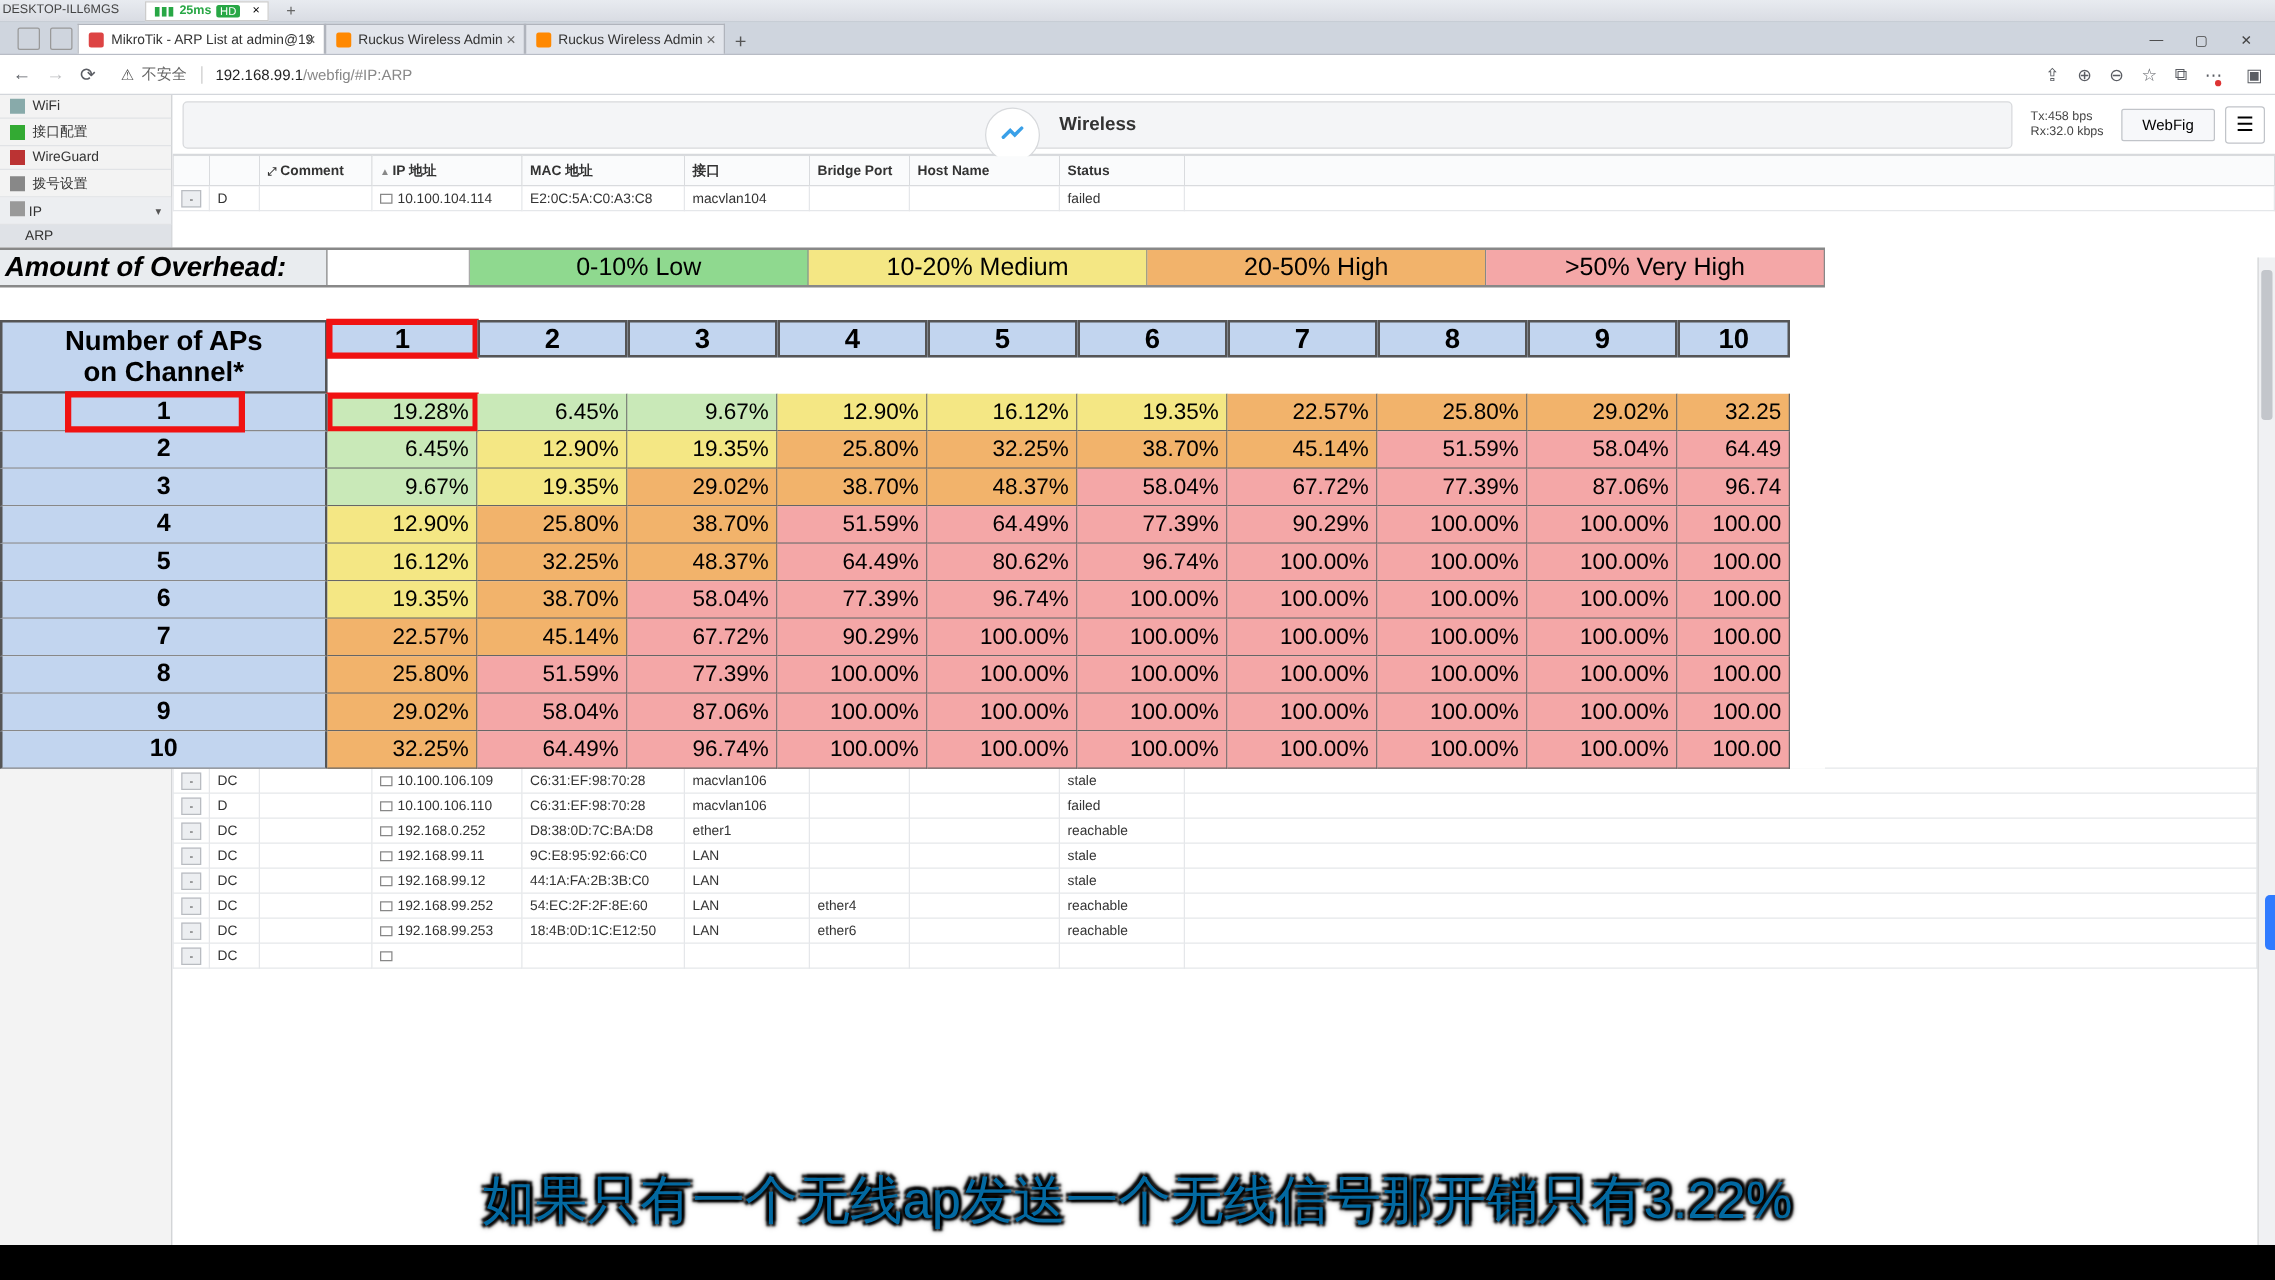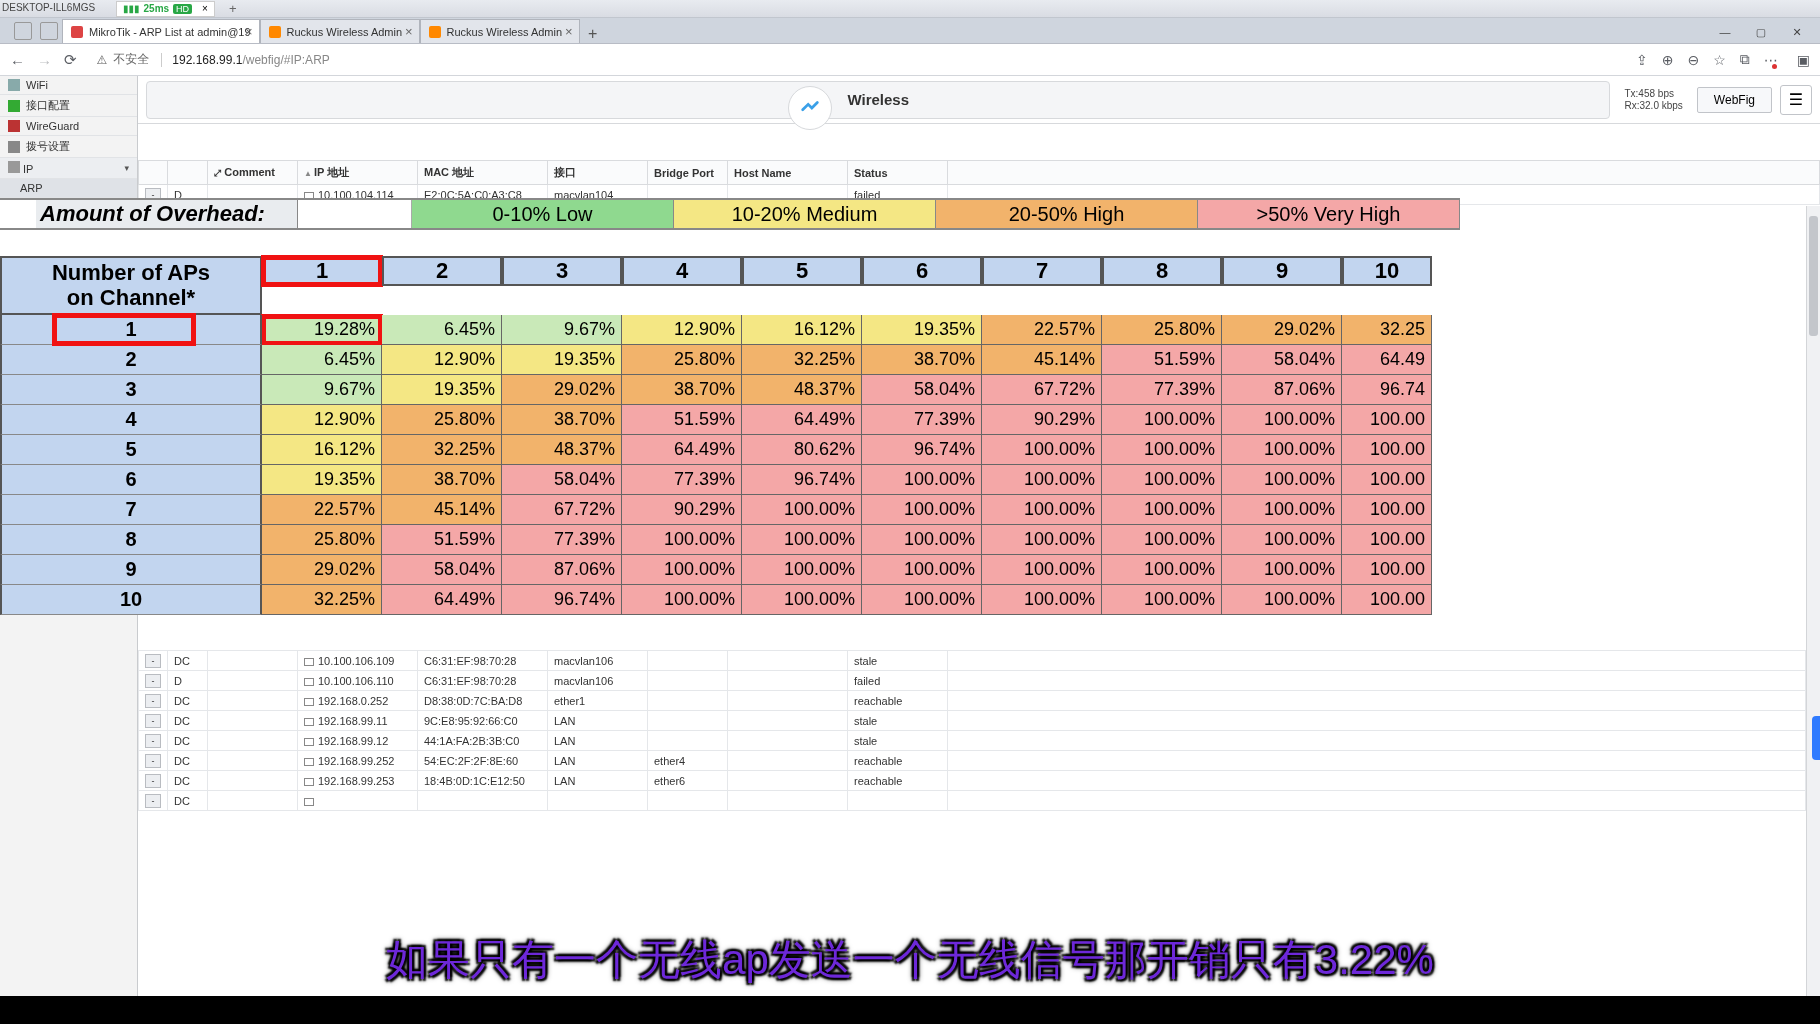--- a/index.html
+++ b/index.html
@@ -53,33 +53,33 @@
   .title-pill .logo{ position:absolute; left:50%; transform:translateX(-90px); width:44px; height:44px; background:#fff; border:1px solid #d7d9dc; border-radius:50%; display:flex; align-items:center; justify-content:center; top:4px;}
   .title-pill .logo svg{ width:22px; height:22px;}
   .title-pill .mt{ font-weight:bold; font-size:15px; color:#333;}
   .txrx { font-size:10px; color:#444; line-height:1.2; margin:0 6px;}
   .webfig-btn { border:1px solid #c1c4c9; background:#f7f8fa; padding:5px 16px; font-size:12px; border-radius:2px;}
   .menu-btn { width:32px; height:30px; border:1px solid #c1c4c9; border-radius:3px; display:flex; align-items:center; justify-content:center;}
   
   .arp-label { text-align:right; font-size:14px; font-weight:bold; color:#222; padding:4px 10px 2px 0;}
   
   
-  .arp-grid { width:100%; border-collapse:collapse; font-size:11px; color:#333;margin-top:36px;}
+  .arp-grid { width:100%; border-collapse:collapse; font-size:11px; color:#333;}
   .arp-grid th { text-align:left; font-weight:bold; padding:4px 6px; border:1px solid #d9dbde; background:#fafbfc; position:relative;}
   .arp-grid th.sortable::before{ content:"▲"; font-size:8px; margin-right:2px; color:#888;}
   .arp-grid td { padding:2px 6px; border:1px solid #e5e7ea; height:20px;}
   .row-btn { width:16px; height:14px; border:1px solid #b9bcc1; background:#eceef1; font-size:9px; display:inline-flex; align-items:center; justify-content:center;}
   .ip-ico{ display:inline-block; width:10px; height:8px; border:1px solid #888; margin-right:4px; vertical-align:middle;}
   
   
   .edge-tab{ position:absolute; right:0; top:640px; width:8px; height:44px; background:#2f7bff; border-radius:4px 0 0 4px;}
   
   
   .overlay-chart { position:absolute; left:0; top:198px; right:360px; background:#fff; font-family: Georgia, 'Times New Roman', serif;}
-  .overhead-row{ display:flex; height:32px; border-top:2px solid #888; border-bottom:2px solid #888;padding-left:36px;}
+  .overhead-row{ display:flex; height:32px; border-top:2px solid #888; border-bottom:2px solid #888;}
   .overhead-label{ width:262px; background:#e9ecef; font-size:22px; font-weight:bold; font-style:italic; display:flex; align-items:center; padding-left:4px; border-right:1px solid #888;}
   .oh-gap{ width:114px; border-right:1px solid #aaa;}
   .oh-cell{ flex:1; display:flex; align-items:center; justify-content:center; font-size:20px; border-right:1px solid #888;}
   .oh-low{ background:#8fd98f;} .oh-med{ background:#f4e784;} .oh-high{ background:#f2b36b;} .oh-vhigh{ background:#f4a7a7;}
   
   .matrix-wrap{ margin-top:26px;}
   .matrix-hdr{ display:flex;}
   .aps-hdr{ width:262px; background:#c2d5ef; border:2px solid #555; text-align:center; font-size:22px; font-weight:bold; padding:2px 4px; line-height:1.15;}
   .ssids-title-row{ flex:1; display:flex; flex-direction:column;}
   .ssids-title{ text-align:center; font-size:22px; font-weight:bold; text-decoration:underline; padding:2px 0;}
@@ -88,21 +88,21 @@
   .num-head:nth-child(10){ flex:0 0 90px;}
   .hl-red{ outline:5px solid #f01212; outline-offset:-4px;}
   
   .mrow{ display:flex; height:30px;}
   .mrow .rh{ width:262px; background:#c2d5ef; border-left:2px solid #555; border-right:2px solid #555; border-bottom:1px solid #888; display:flex; align-items:center; justify-content:center; font-size:20px; font-weight:bold;}
   .mrow .cell{ flex:0 0 120px; border-right:1px solid #666; border-bottom:1px solid #666; display:flex; align-items:center; justify-content:flex-end; padding-right:6px; font-size:18px;}
   .mrow .cell:nth-child(11){ flex:0 0 90px;}
   .c-g{ background:#c9e9b8;} .c-y{ background:#f4e784;} .c-o{ background:#f2b36b;} .c-p{ background:#f4a7a7;}
   
   
-  .subtitle{ position:absolute; bottom:36px; left:0; right:0; text-align:center; font-size:42px; color:#6d28d9; font-weight:400; text-shadow: -2px -2px 2px #000, 2px -2px 2px #000, -2px 2px 2px #000, 2px 2px 2px #000, 0 0 6px #000; font-family: "Microsoft YaHei", sans-serif; pointer-events:none;}
+  .subtitle{ position:absolute; bottom:36px; left:0; right:0; text-align:center; font-size:42px; color:#0369a1; font-weight:400; text-shadow: -2px -2px 2px #000, 2px -2px 2px #000, -2px 2px 2px #000, 2px 2px 2px #000, 0 0 6px #000; font-family: "Microsoft YaHei", sans-serif; pointer-events:none;}
   .blackbar{ position:absolute; bottom:0; left:0; right:0; height:28px; background:#000;}
   
   
   .v-scroll{ position:absolute; right:0; top:130px; bottom:0; width:14px; background:#f0f1f3; border-left:1px solid #d3d5d8;}
   .v-scroll .thumb{ position:absolute; top:10px; height:120px; left:2px; right:2px; background:#c3c6cb; border-radius:3px;}
   
 </style>
 </head>
 <body>
 

